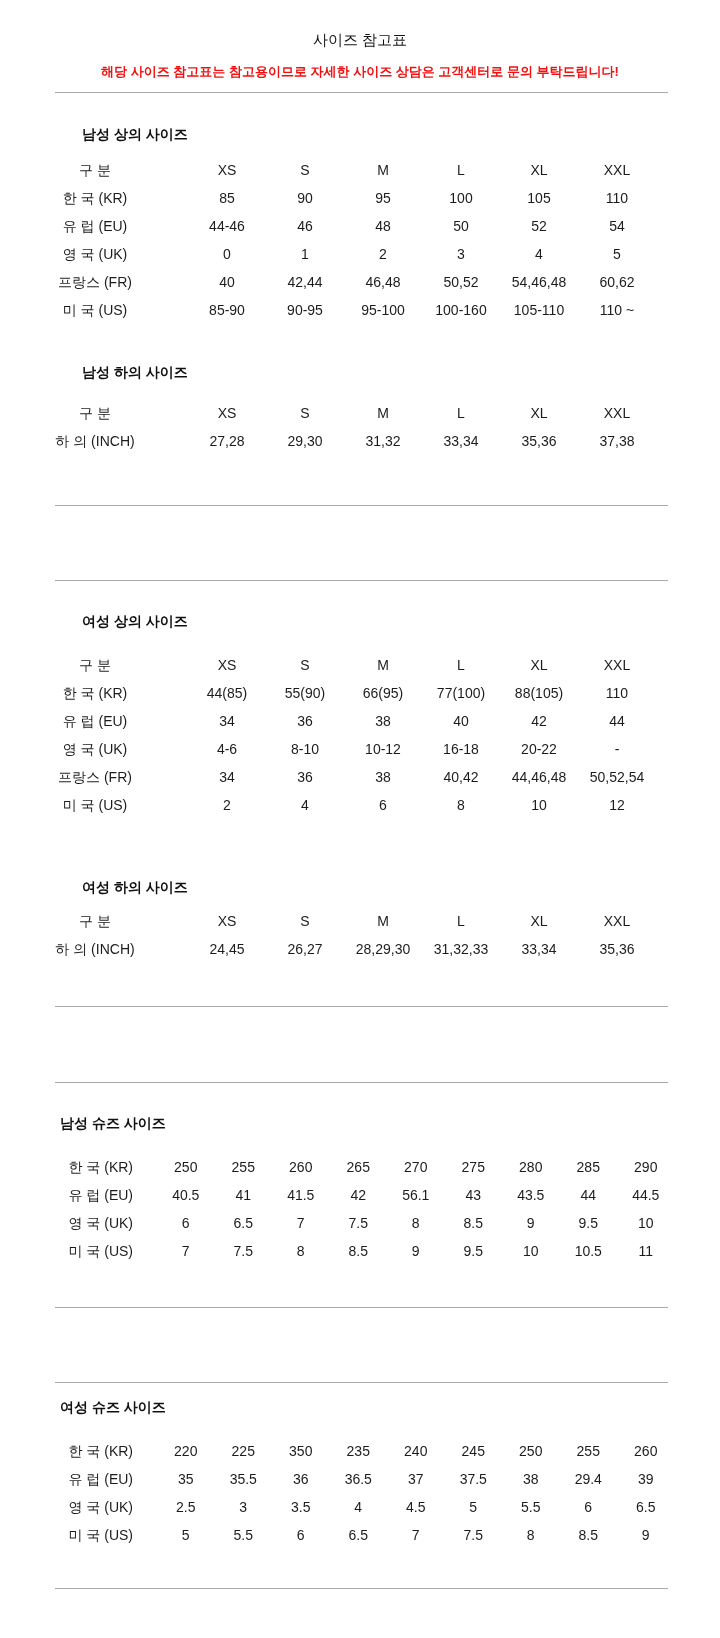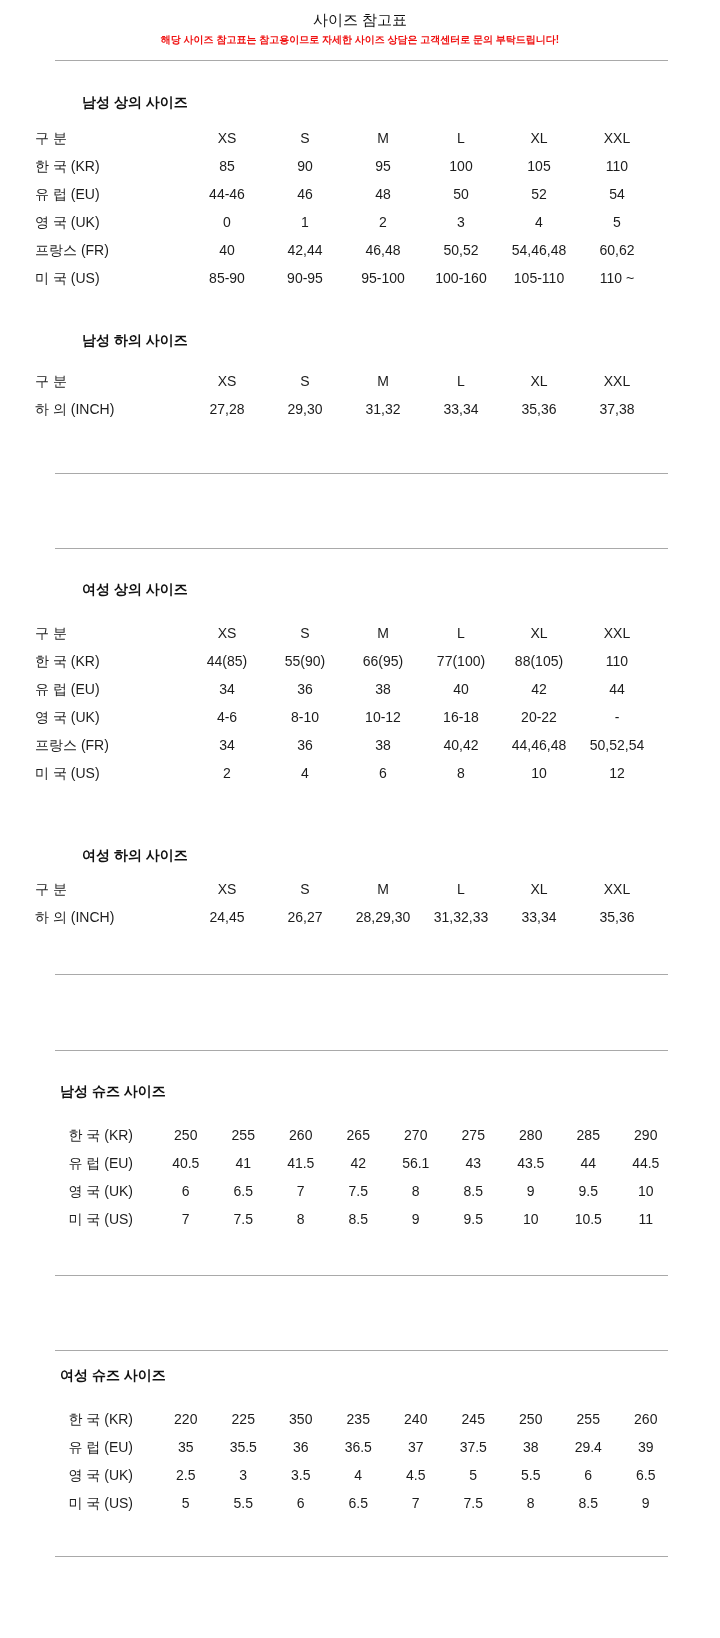--- a/index.html
+++ b/index.html
@@ -1,29 +1,29 @@
 <!DOCTYPE html>
 <html><head>
 <meta charset="utf-8">
 <style>
   html,body { margin:0; padding:0; }
   body {
     width:720px; height:1638px; background:#ffffff;
     font-family:"Liberation Sans","DejaVu Sans",sans-serif;
     color:#1c1c1c; overflow:hidden;
   }
-  .page-title { padding-top:12px; text-align:center; font-size:15px; line-height:16px; color:#111; }
-  .notice { margin-top:4px; text-align:center; font-size:10px; line-height:16px; font-weight:bold; color:#f01111; }
+  .page-title { padding-top:32px; text-align:center; font-size:15px; line-height:16px; color:#111; }
+  .notice { margin-top:16px; text-align:center; font-size:13px; line-height:16px; font-weight:bold; color:#f01111; }
   hr.divider { border:0; border-top:1px solid #a9a9a9; height:0; width:613px; margin:0 0 0 55px; }
   .sec-title { margin-left:82px; font-size:14px; line-height:16px; color:#111;font-weight:bold; }
   .sec-title.shoe { margin-left:60px; }
   .tbl { margin-left:35px; font-size:14px; }
   .trow { display:flex; height:28px; line-height:28px; align-items:center; }
   
-  .ctable .tlabel { width:120px; padding-right:33px; text-align:left; }
+  .ctable .tlabel { width:120px; padding-right:33px; text-align:center; }
   .ctable .tcell  { width:78px; text-align:center; }
   
   .stable .tlabel { width:98px; padding-right:24px; text-align:right; }
   .stable .tcell  { width:57.5px; text-align:center; }
 </style>
 </head>
 <body>
 
 <div class="page-title">사이즈 참고표</div>
 <div class="notice">해당 사이즈 참고표는 참고용이므로 자세한 사이즈 상담은 고객센터로 문의 부탁드립니다!</div>

